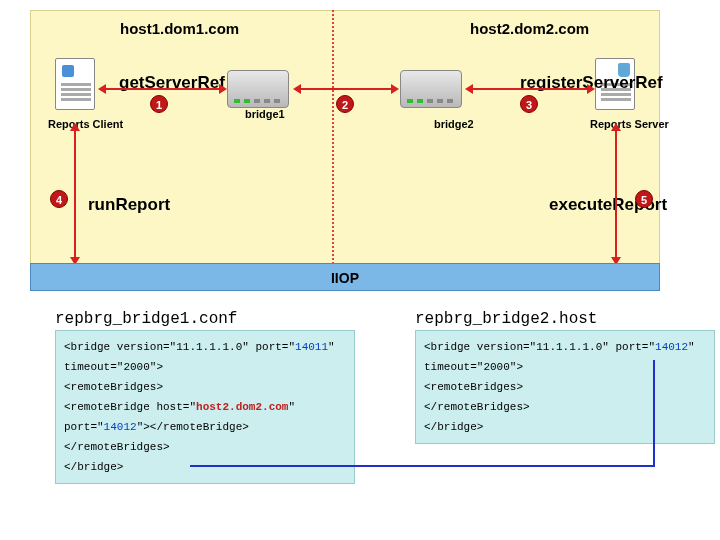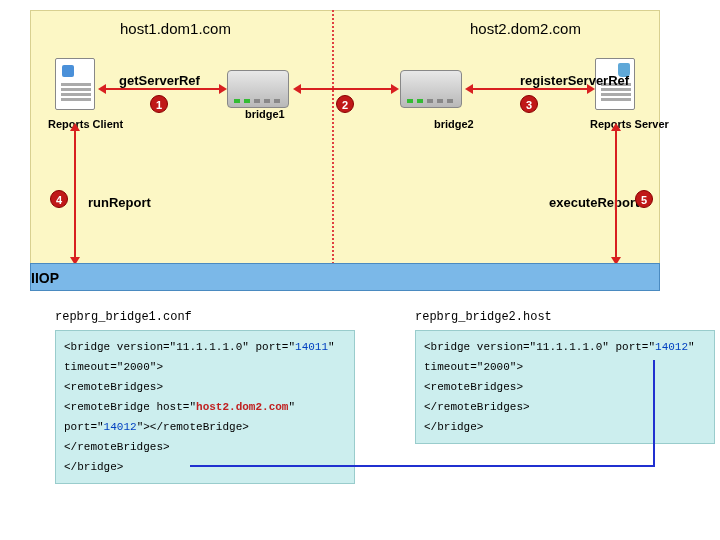--- a/index.html
+++ b/index.html
@@ -1,38 +1,38 @@
 <!DOCTYPE html>
 <html><head>
 <meta charset="utf-8">
 <style>
 *{box-sizing:border-box;margin:0;padding:0}
 body{font-family:Arial,Helvetica,sans-serif;background:#fff;width:720px;height:540px;position:relative;overflow:hidden}
 .main{position:absolute;left:30px;top:10px;width:630px;height:270px;background:#fcf7c5;border:1px solid #d8d090}
 .divider{position:absolute;left:332px;top:10px;width:0;height:270px;border-left:2px dotted #e04040}
-.host-title{position:absolute;font-weight:normal;font-size:15px}
+.host-title{position:absolute;font-weight:bold;font-size:15px}
 .h1{left:120px;top:20px}
 .h2{left:470px;top:20px}
 .icon{position:absolute}
 .client-icon{left:55px;top:58px;width:40px;height:52px;background:#fff;border:1px solid #888;border-radius:2px}
 .client-icon::before{content:"";position:absolute;left:6px;top:6px;width:12px;height:12px;background:#4a90d9;border-radius:2px}
 .client-icon::after{content:"";position:absolute;left:5px;top:24px;width:30px;height:3px;background:#aaa;box-shadow:0 5px 0 #aaa,0 10px 0 #aaa,0 15px 0 #aaa}
 .server-icon{left:595px;top:58px;width:40px;height:52px;background:#fff;border:1px solid #888;border-radius:2px}
 .server-icon::before{content:"";position:absolute;right:4px;top:4px;width:12px;height:14px;background:#5fa8d8;border-radius:2px 2px 4px 4px}
 .server-icon::after{content:"";position:absolute;left:5px;top:24px;width:30px;height:3px;background:#aaa;box-shadow:0 5px 0 #aaa,0 10px 0 #aaa,0 15px 0 #aaa}
 .bridge{position:absolute;width:62px;height:38px;background:linear-gradient(#e8e8e8,#b8b8b8);border:1px solid #888;border-radius:4px}
 .bridge::after{content:"";position:absolute;left:6px;bottom:4px;width:6px;height:4px;background:#3b3;box-shadow:10px 0 0 #3b3,20px 0 0 #888,30px 0 0 #888,40px 0 0 #888}
 .b1{left:227px;top:70px}
 .b2{left:400px;top:70px}
 .label{position:absolute;font-size:11px;font-weight:bold}
 .lbl-client{left:48px;top:118px}
 .lbl-server{left:590px;top:118px}
 .lbl-b1{left:245px;top:108px}
 .lbl-b2{left:434px;top:118px}
-.action{position:absolute;font-size:13px;font-weight:bold}
+.action{position:absolute;font-size:17px;font-weight:bold}
 .act-get{left:119px;top:73px}
 .act-reg{left:520px;top:73px}
 .act-run{left:88px;top:195px}
 .act-exec{left:549px;top:195px}
 .arrow{position:absolute;background:#d82020}
 .ah{height:2px}
 .av{width:2px}
 .arrow::before,.arrow::after{content:"";position:absolute;width:0;height:0}
 .ah::before{left:-7px;top:-4px;border-right:8px solid #d82020;border-top:5px solid transparent;border-bottom:5px solid transparent}
 .ah::after{right:-7px;top:-4px;border-left:8px solid #d82020;border-top:5px solid transparent;border-bottom:5px solid transparent}
@@ -42,23 +42,23 @@
 .a2{left:300px;top:88px;width:92px}
 .a3{left:472px;top:88px;width:116px}
 .a4{left:74px;top:130px;height:128px}
 .a5{left:615px;top:130px;height:128px}
 .badge{position:absolute;width:18px;height:18px;background:#c01818;border-radius:50%;color:#fff;font-size:11px;font-weight:bold;text-align:center;line-height:18px;border:1px solid #800}
 .bd1{left:150px;top:95px}
 .bd2{left:336px;top:95px}
 .bd3{left:520px;top:95px}
 .bd4{left:50px;top:190px}
 .bd5{left:635px;top:190px}
-.iiop{position:absolute;left:30px;top:263px;width:630px;height:28px;background:#7bb8e8;border:1px solid #4a8ac0;text-align:left;line-height:28px;font-weight:bold;font-size:14px}
+.iiop{position:absolute;left:30px;top:263px;width:630px;height:28px;background:#7bb8e8;border:1px solid #4a8ac0;text-align:center;line-height:28px;font-weight:bold;font-size:14px}
 .conf{position:absolute;width:300px;background:#cceeee;border:1px solid #99cccc;padding:6px 8px;font-family:"Courier New",monospace;font-size:11px;line-height:20px}
-.conf-title{position:absolute;font-family:"Courier New",monospace;font-size:12px}
+.conf-title{position:absolute;font-family:"Courier New",monospace;font-size:16px}
 .ct1{left:55px;top:310px}
 .ct2{left:415px;top:310px}
 .c1{left:55px;top:330px}
 .c2{left:415px;top:330px}
 .port1{color:#0040c0;font-weight:normal}
 .host2{color:#c02020;font-weight:bold}
 .connector{position:absolute;border:2px solid #2030d0;border-top:none;border-left:none}
 .conn-main{left:190px;top:437px;width:465px;height:30px}
 .conn-up{position:absolute;left:653px;top:360px;width:2px;height:79px;background:#2030d0}
 </style>

